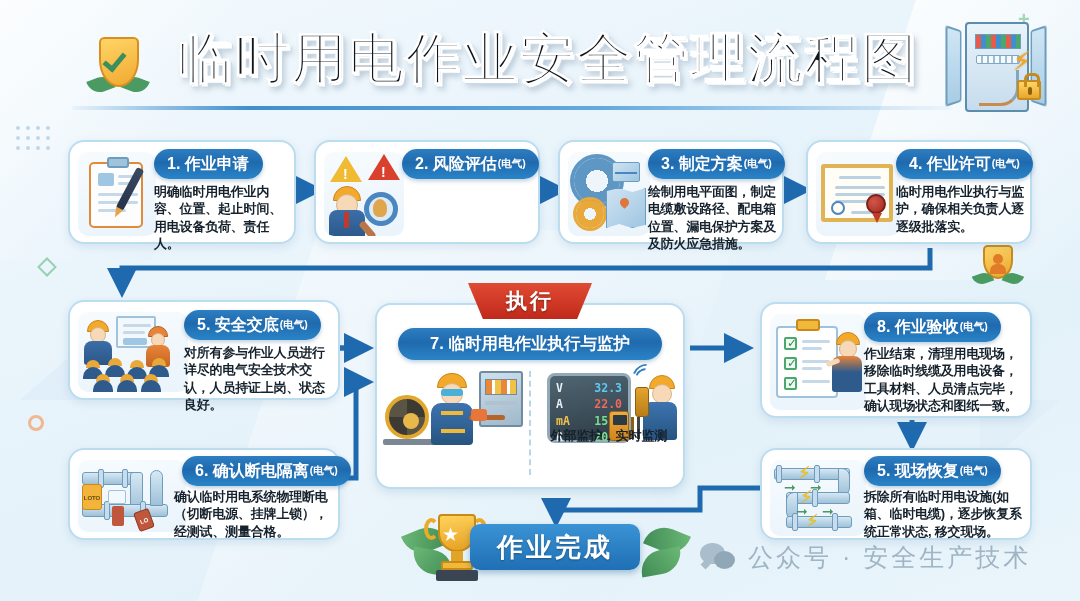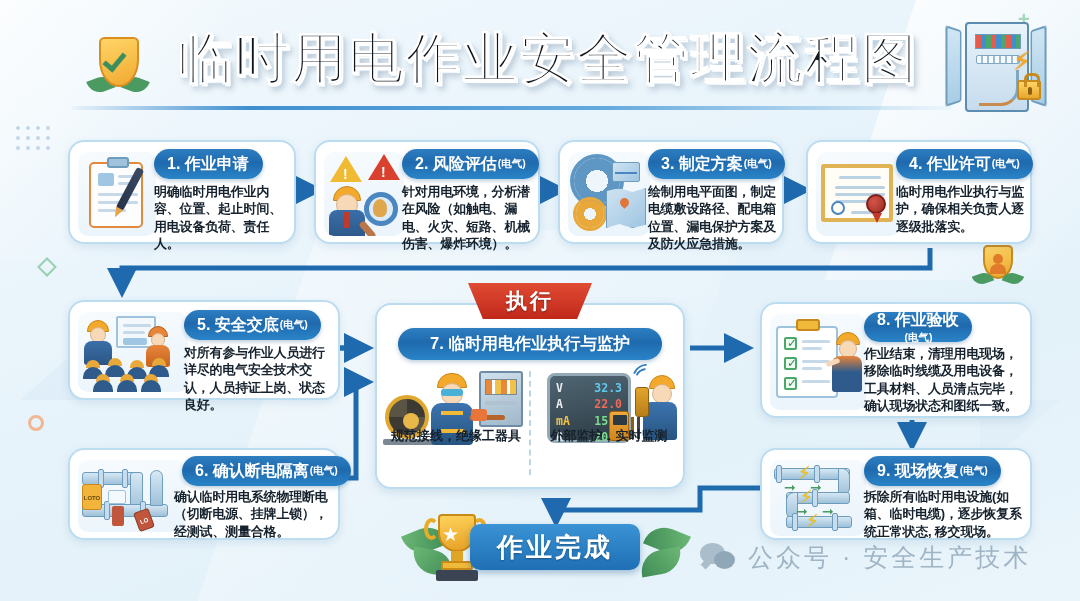--- a/index.html
+++ b/index.html
@@ -547,21 +547,20 @@
       <div class="body-suit" style="left:5px; top:58px;"></div>
       <div class="tie" style="left:20px; top:60px;"></div>
       <div class="mag-ring" style="left:40px; top:40px;"></div>
       <div class="mag-handle" style="left:40px; top:68px;"></div>
       <div style="position:absolute; left:49px; top:47px; width:14px; height:18px; border-radius:50% 50% 40% 40%; background:#e0a64c;"></div>
     </div>
     <div class="badge" style="left:86px; top:7px;">
       <span>2. 风险评估</span>
         <span class="sfx">(电气)</span>
     </div>
-    <div class="desc" style="left:86px; top:41px; width:134px;">针对用电环境，分析潜在风险（如触电、漏电、火灾、短路、机械伤害、爆炸环境）。</div>
   </div>
 
   <div class="card" id="card3" style="left:558px; top:140px; width:226px; height:104px;">
     <div class="card-illus" style="width:82px; height:84px;">
       <div class="gear" style="left:6px; top:6px; width:46px; height:46px; background:radial-gradient(circle,#eef5fb 0 11px,#5e96c4 11px 23px); box-shadow:0 0 0 4px #5e96c4;"></div>
       <div class="gear" style="left:8px; top:48px; width:28px; height:28px; background:radial-gradient(circle,#eef5fb 0 6px,#e8a93a 6px 14px); box-shadow:0 0 0 3px #e8a93a;"></div>
       <div class="map-sheet" style="left:44px; top:10px; width:28px; height:20px; border-radius:2px;"></div>
       <div style="position:absolute; left:47px; top:20px; width:22px; height:6px; border-top:2px solid #4a86c0;"></div>
       <div class="map-sheet" style="left:38px; top:36px; width:40px; height:40px; clip-path:polygon(0 8%,33% 0,66% 10%,100% 0,100% 92%,66% 100%,33% 90%,0 100%);"></div>
       <div style="position:absolute; left:52px; top:46px; width:9px; height:9px; border-radius:50% 50% 50% 0; background:#e0763a; transform:rotate(-45deg);"></div>
@@ -663,21 +662,20 @@
       <div class="head" style="left:58px; top:16px; width:22px; height:22px;"></div>
       <div style="position:absolute; left:58px; top:22px; width:22px; height:7px; background:#49b0d8; border-radius:3px;"></div>
       <div class="body-suit" style="left:48px; top:36px; width:42px; height:42px; background:linear-gradient(180deg,#3c74b0,#27547f); border-radius:10px 10px 4px 4px;"></div>
       <div style="position:absolute; left:58px; top:44px; width:22px; height:4px; background:#f0b93a;"></div>
       <div style="position:absolute; left:58px; top:62px; width:24px; height:4px; background:#f0b93a;"></div>
       <div class="panel-box" style="left:96px; top:4px; width:44px; height:56px;"></div>
       <div style="position:absolute; left:102px; top:12px; width:32px; height:16px; background:repeating-linear-gradient(90deg,#e8883a 0 6px,#fff 6px 9px,#f0c24a 9px 15px); border:1px solid #7c8794;"></div>
       <div style="position:absolute; left:102px; top:34px; width:32px; height:4px; background:#b0c2cf;"></div>
       <div style="position:absolute; left:86px; top:48px; width:36px; height:5px; background:#b5652c; border-radius:3px;"></div>
       <div style="position:absolute; left:88px; top:42px; width:16px; height:12px; background:#e8763a; border-radius:3px;"></div>
-      <div class="sevencap">规范接线，绝缘工器具</div>
     </div>
 
     <div class="sevenpanel" style="left:158px; width:148px;">
       <div class="meter">
         <div class="meter-row r1">
             <span class="unit">V</span>
             <span class="val">32.3</span>
           </div>
         <div class="meter-row r2">
             <span class="unit">A</span>
@@ -717,21 +715,21 @@
         <div class="line-s" style="left:24px; top:39px; width:20px;"></div>
         <div class="chk" style="left:6px; top:49px;"></div>
         <div class="line-s" style="left:24px; top:52px; width:28px;"></div>
       </div>
       <div class="clip-top" style="position:absolute; left:26px; top:5px; width:24px; height:12px; background:#f0b93a; border-color:#c9881c;"></div>
       <div class="helmet" style="left:66px; top:18px; width:24px; height:13px;"></div>
       <div class="head" style="left:69px; top:26px; width:18px; height:18px;"></div>
       <div class="body-suit" style="left:62px; top:42px; width:30px; height:36px; background:linear-gradient(180deg,#e8843a,#2e5b8c 45%);"></div>
       <div style="position:absolute; left:56px; top:46px; width:14px; height:5px; background:#f7d9b8; border-radius:3px; transform:rotate(-20deg);"></div>
     </div>
-    <div class="badge" style="left:102px; top:8px;flex-direction:column;">
+    <div class="badge" style="left:102px; top:8px;">
       <span>8. 作业验收</span>
         <span class="sfx">(电气)</span>
     </div>
     <div class="desc" style="left:102px; top:42px; width:162px;font-family:Liberation Mono, monospace;">作业结束，清理用电现场，移除临时线缆及用电设备，工具材料、人员清点完毕，确认现场状态和图纸一致。</div>
   </div>
 
   <div class="card" id="card9" style="left:760px; top:448px; width:272px; height:92px;">
     <div class="card-illus" style="width:96px; height:76px;">
       <div class="pipe" style="left:4px;  top:8px;  width:76px; height:12px;"></div>
       <div class="pipe" style="left:68px; top:8px;  width:12px; height:28px; border-radius:0 8px 8px 0;"></div>
@@ -745,21 +743,21 @@
       <div class="flange" style="left:62px; top:53px; width:6px; height:18px;"></div>
       <div class="bolt-ic" style="left:28px; top:4px;">⚡</div>
       <div class="bolt-ic" style="left:30px; top:28px;">⚡</div>
       <div class="bolt-ic" style="left:36px; top:52px;">⚡</div>
       <div class="arrow-g" style="left:14px; top:20px;">➞</div>
       <div class="arrow-g" style="left:40px; top:20px;">➞</div>
       <div class="arrow-g" style="left:26px; top:44px;">➞</div>
       <div class="arrow-g" style="left:52px; top:44px;">➞</div>
     </div>
     <div class="badge" style="left:102px; top:6px;">
-      <span>9. 现场恢复</span>
+      <span>5. 现场恢复</span>
         <span class="sfx">(电气)</span>
     </div>
     <div class="desc" style="left:102px; top:38px; width:162px;">拆除所有临时用电设施(如箱、临时电缆)，逐步恢复系统正常状态, 移交现场。</div>
   </div>
 
   <div class="laurel a"></div>
   <div class="laurel b"></div>
   <div class="laurel c"></div>
   <div class="laurel d"></div>
 

